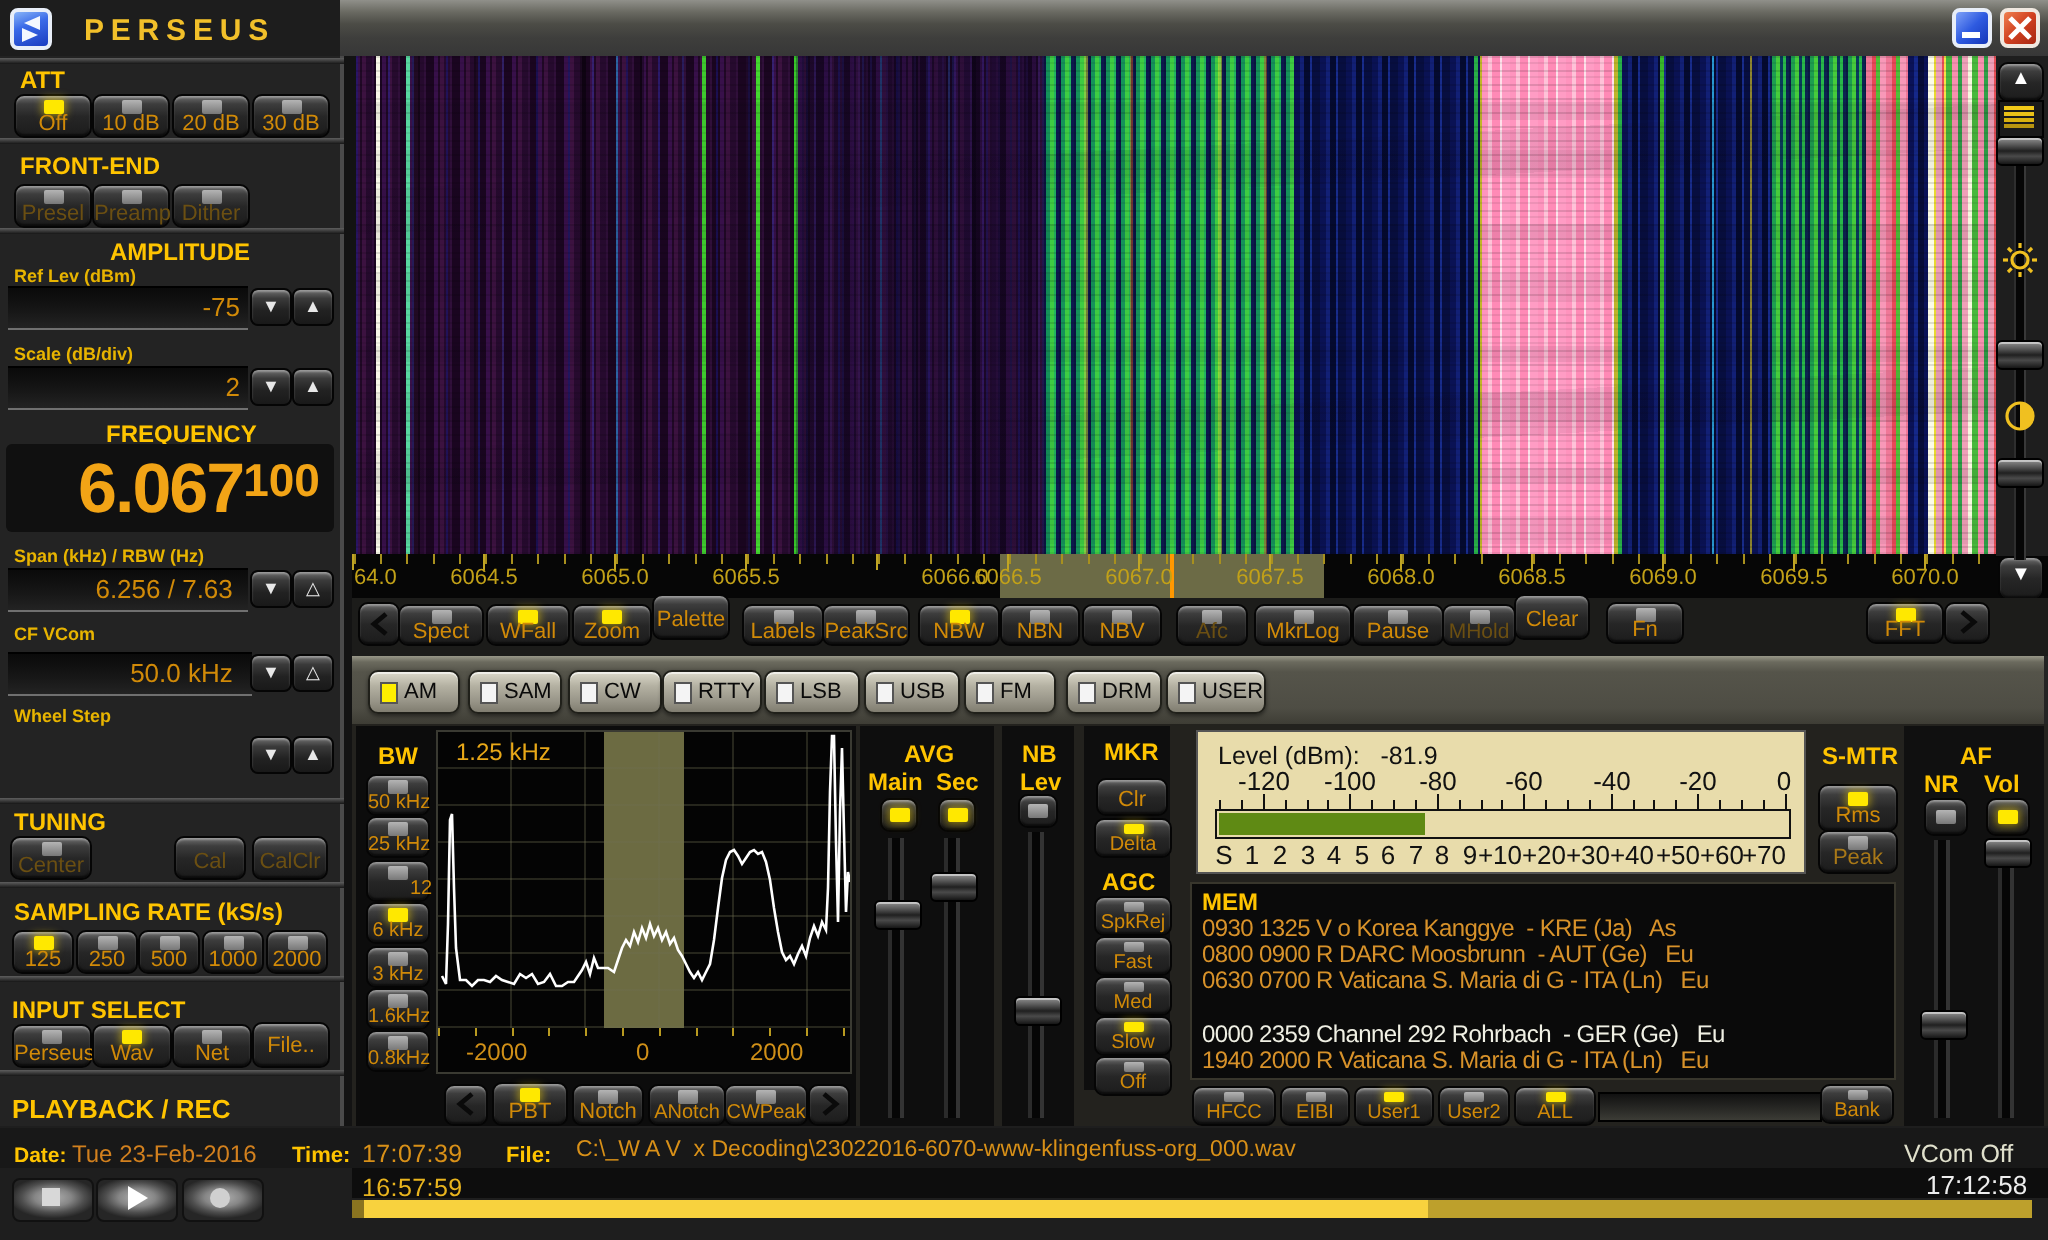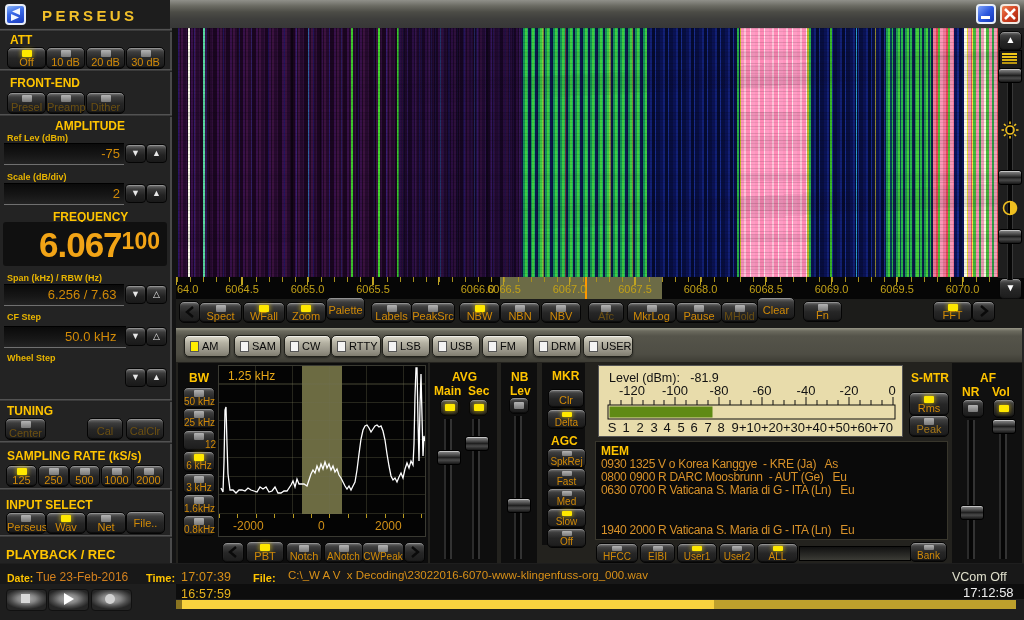--- a/index.html
+++ b/index.html
@@ -87,21 +87,21 @@
 <div class="fld" style="left:4px;top:183px;width:116px;height:20px;line-height:20px;padding-right:4px;">2</div>
 <div class="sp" style="left:125px;top:184px;">▼</div>
 <div class="sp" style="left:146px;top:184px;">▲</div>
 <div class="abs gold" style="left:53px;top:210px;font-size:12px;">FREQUENCY</div>
 <div class="abs" style="left:3px;top:222px;width:164px;height:44px;background:#101010;border-radius:3px;"></div>
 <div class="abs" style="left:39px;top:225px;color:#f2a416;font-size:35px;font-weight:bold;letter-spacing:-1px;">6.067<span style="font-size:23px;vertical-align:8px;letter-spacing:0;">100</span></div>
 <div class="slbl" style="left:7px;top:273px;">Span (kHz) / RBW (Hz)</div>
 <div class="fld" style="left:4px;top:284px;width:116px;height:20px;line-height:20px;padding-right:4px;">6.256 / 7.63&nbsp;</div>
 <div class="sp" style="left:125px;top:285px;">▼</div>
 <div class="sp" style="left:146px;top:285px;">△</div>
-<div class="slbl" style="left:7px;top:312px;">CF Step</div>
+<div class="slbl" style="left:7px;top:312px;">CF VCom</div>
 <div class="fld" style="left:4px;top:326px;width:116px;height:20px;line-height:20px;padding-right:6px;">50.0 kHz&nbsp;</div>
 <div class="sp" style="left:125px;top:327px;">▼</div>
 <div class="sp" style="left:146px;top:327px;">△</div>
 <div class="slbl" style="left:7px;top:353px;">Wheel Step</div>
 <div class="sp" style="left:125px;top:368px;">▼</div>
 <div class="sp" style="left:146px;top:368px;">▲</div>
 <div class="sep" style="top:399px;"></div>
 <div class="abs gold" style="left:7px;top:404px;font-size:12px;">TUNING</div>
 <div class="b dim" style="left:5px;top:418px;width:39px;height:20px;">
       <u></u>
@@ -561,20 +561,21 @@
 <div class="b" style="left:909px;top:415px;width:38px;height:20px;color:#a87818;">
       <u style="top:2px;"></u>
       <s style="bottom:1px;">Peak</s>
     </div>
 
 <div class="abs" style="left:595px;top:441px;width:353px;height:99px;background:#0a0a0a;border:1px solid #38362c;box-sizing:border-box;"></div>
 <div class="abs gold" style="left:601px;top:444px;font-size:12px;">MEM</div>
 <div class="memrow" style="top:457px;">0930 1325 V o Korea Kanggye&nbsp; - KRE (Ja)&nbsp;&nbsp; As</div>
 <div class="memrow" style="top:470px;">0800 0900 R DARC Moosbrunn&nbsp; - AUT (Ge)&nbsp;&nbsp; Eu</div>
 <div class="memrow" style="top:483px;">0630 0700 R Vaticana S. Maria di G - ITA (Ln)&nbsp;&nbsp; Eu</div>
+<div class="memrow" style="top:510px;color:#f0f0e4;">0000 2359 Channel 292 Rohrbach&nbsp; - GER (Ge)&nbsp;&nbsp; Eu</div>
 <div class="memrow" style="top:523px;">1940 2000 R Vaticana S. Maria di G - ITA (Ln)&nbsp;&nbsp; Eu</div>
 
 <div class="abs" style="left:799px;top:546px;width:110px;height:13px;background:linear-gradient(180deg,#111,#2e2e2a 70%,#3c3c36);border:1px solid #000;"></div>
 <div class="b" style="left:596px;top:543px;width:40px;height:18px;">
       <u style="height:5px;"></u>
       <s style="font-size:10px;">HFCC</s>
     </div>
 <div class="b" style="left:640px;top:543px;width:33px;height:18px;">
       <u style="height:5px;"></u>
       <s style="font-size:10px;">EIBI</s>

